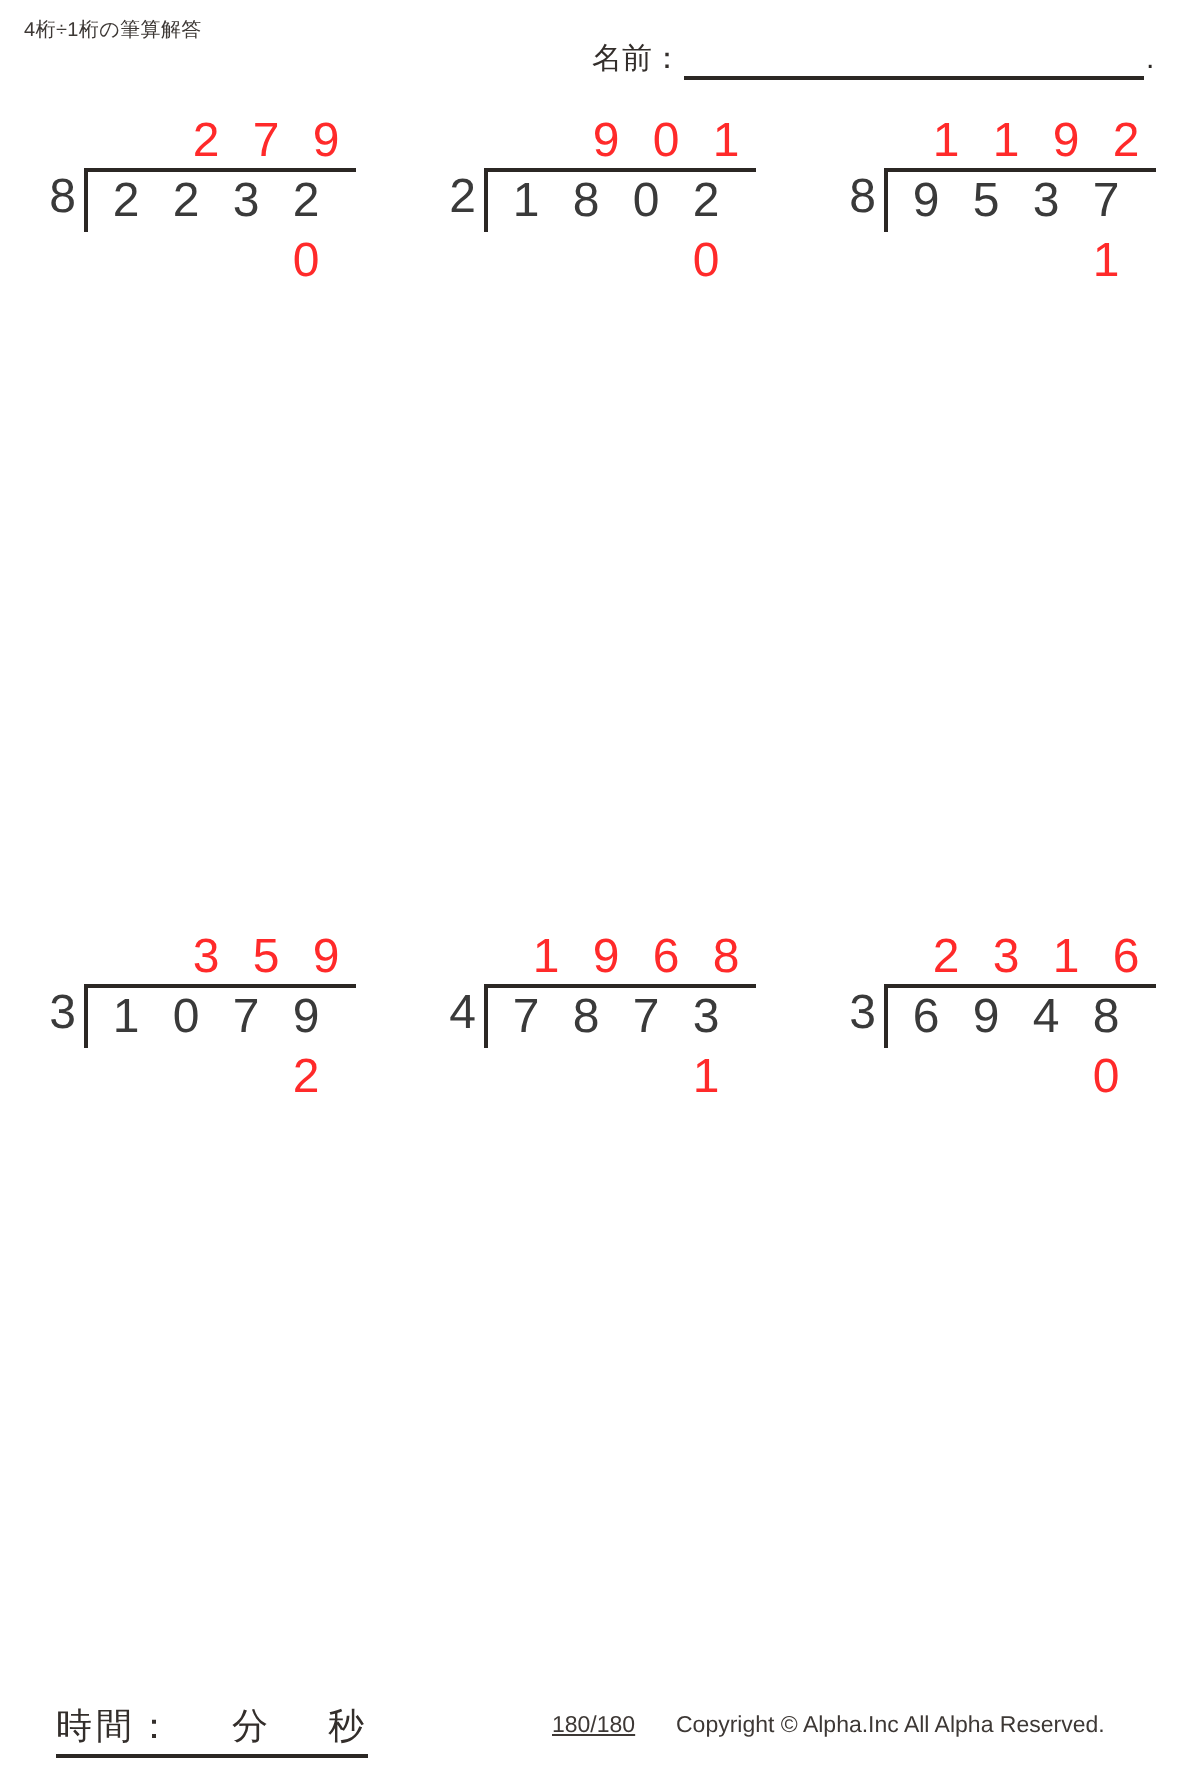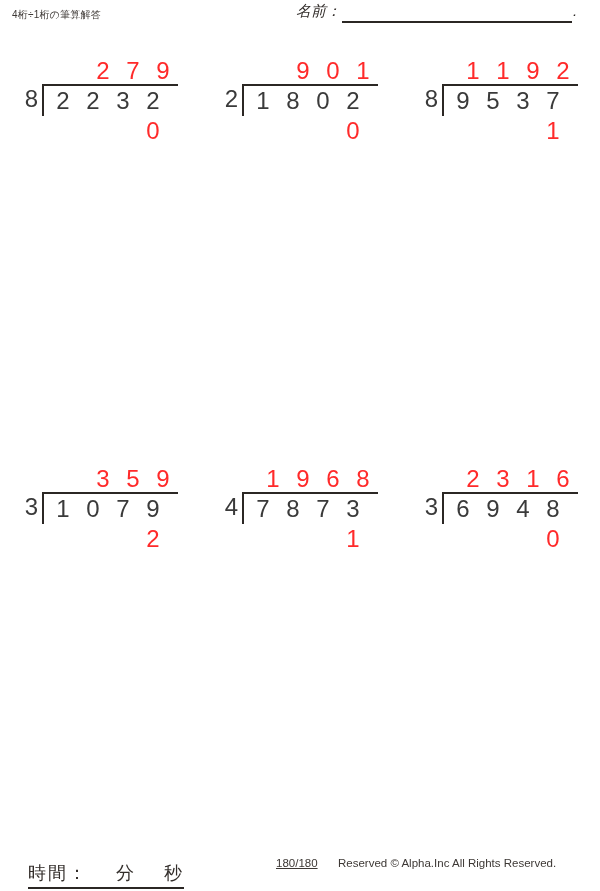--- a/index.html
+++ b/index.html
@@ -22,24 +22,24 @@
     left: 12px;
     top: 8px;
     font-size: 10px;
     color: #3d3835;
     letter-spacing: 0.2px;
     white-space: nowrap;
   }
   .name-area {
     position: absolute;
     left: 296px;
-    top: 1px;
-    display: flex;
+    top: 18px;
+    display: flex;
+    align-items: flex-end;
     white-space: nowrap;
-    font-style: italic;
   }
   .name-label {
     font-size: 15px;
     color: #332e2b;
     line-height: 20px;
   }
   .name-rule {
     width: 230px;
     height: 20px;
     border-bottom: 2px solid #2b2724;
@@ -137,21 +137,21 @@
   .footer {
     position: absolute;
     left: 0;
     bottom: 0;
     width: 600px;
     height: 44px;
   }
   .time-field {
     position: absolute;
     left: 28px;
-    top: 14px;
+    top: 4px;
     font-size: 18px;
     color: #332e2b;
     letter-spacing: 2px;
     border-bottom: 2px solid #2b2724;
     padding-bottom: 2px;
     white-space: pre;
   }
   .page-count {
     position: absolute;
     left: 276px;
@@ -335,14 +335,14 @@
         </div>
       </div>
     </div>
 
   </div>
 </div>
 
 <div class="footer">
   <div class="time-field">時間：    分    秒</div>
   <div class="page-count">180/180</div>
-  <div class="copyright">Reserved © Alpha.Inc All Rights Reserved.</div>
+  <div class="copyright">Copyright © Alpha.Inc All Alpha Reserved.</div>
 </div>
 
 </body></html>

